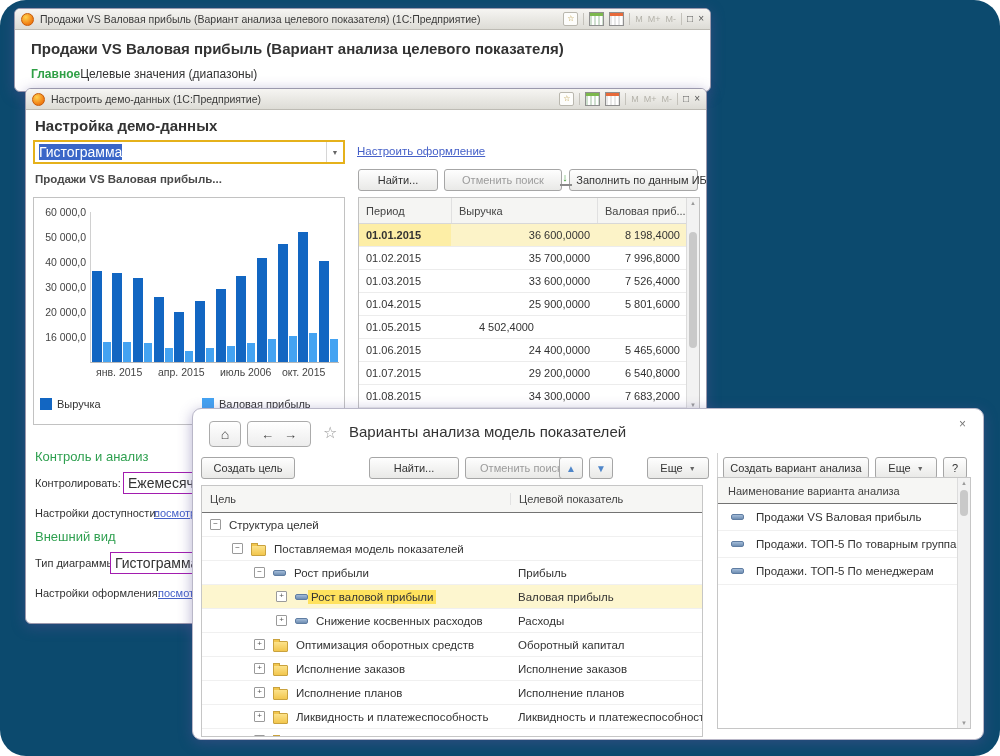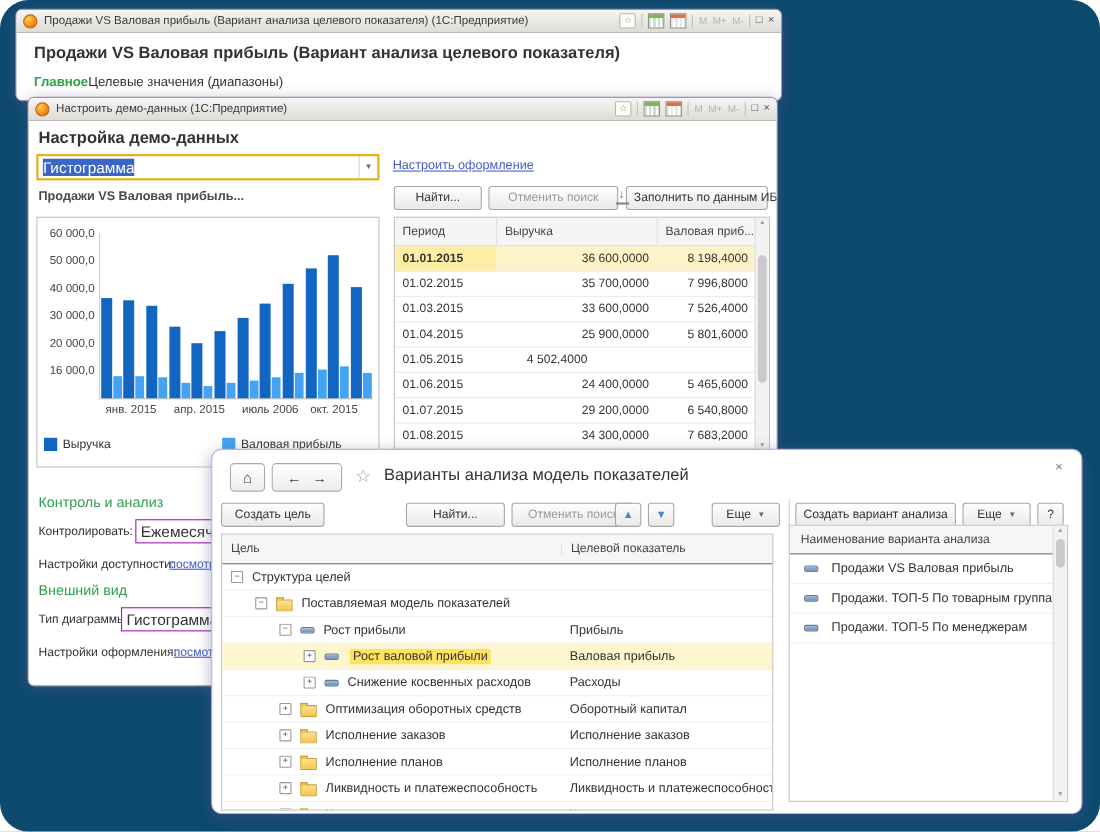--- a/index.html
+++ b/index.html
@@ -373,21 +373,21 @@
               <span class="exp">−</span>
               <span class="ic-dash" style="margin-left: 8px;"></span>
               <span style="margin-left: 8px;">Рост прибыли</span>
             </div>
             <div class="t-ind" style="width: 192px;">Прибыль</div>
           </div>
           <div class="t-row sel">
             <div class="t-goal" style="width: 308px; padding-left: 74px;">
               <span class="exp">+</span>
               <span class="ic-dash" style="margin-left: 8px;"></span>
-              <span class="hl" style="margin-left: 10px;">Рост валовой прибыли</span>
+              <span class="hl" style="margin-left: 0;">Рост валовой прибыли</span>
             </div>
             <div class="t-ind" style="width: 192px;">Валовая прибыль</div>
           </div>
           <div class="t-row">
             <div class="t-goal" style="width: 308px; padding-left: 74px;">
               <span class="exp">+</span>
               <span class="ic-dash" style="margin-left: 8px;"></span>
               <span style="margin-left: 8px;">Снижение косвенных расходов</span>
             </div>
             <div class="t-ind" style="width: 192px;">Расходы</div>

